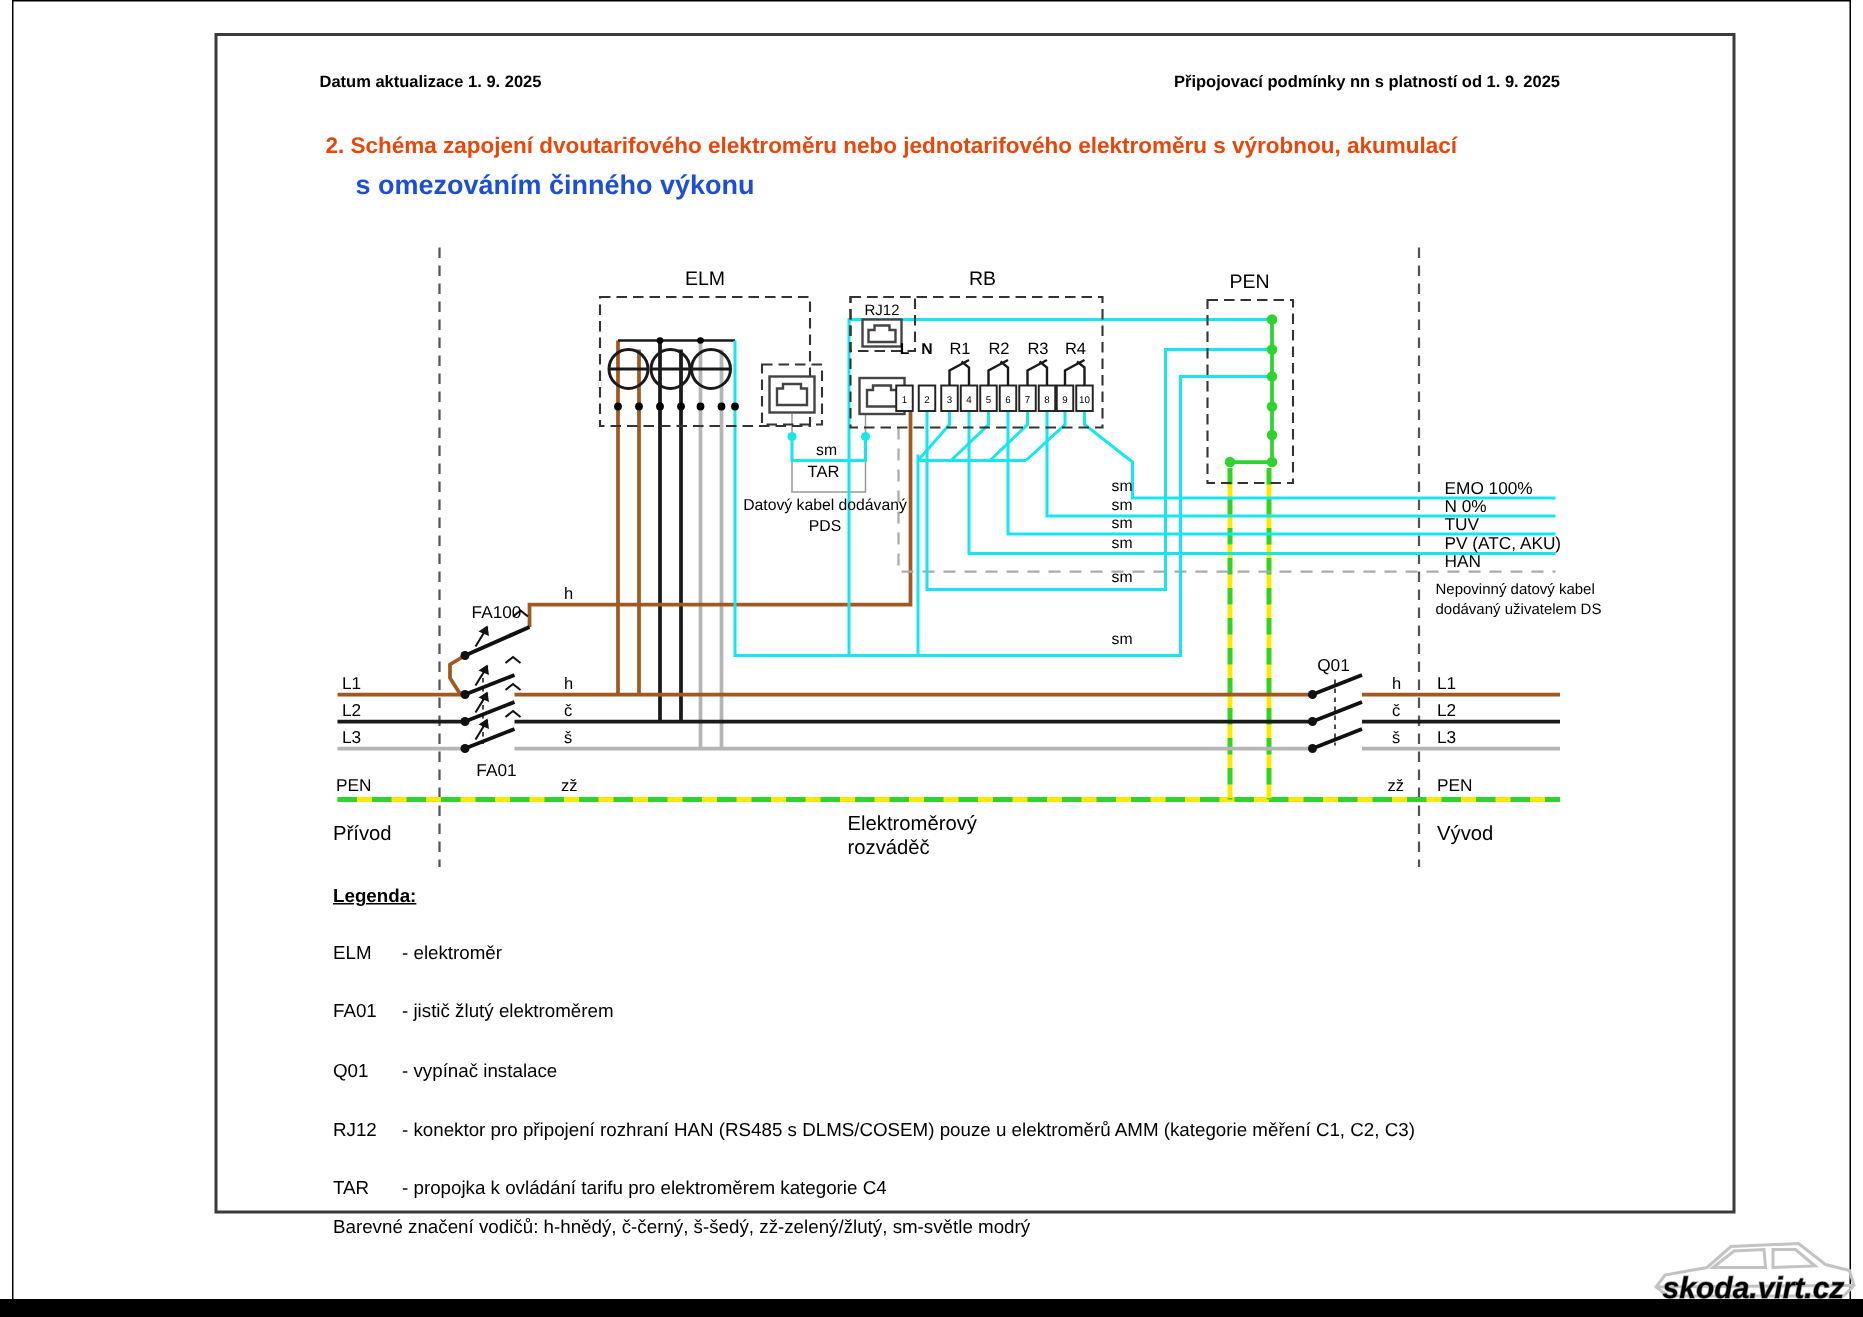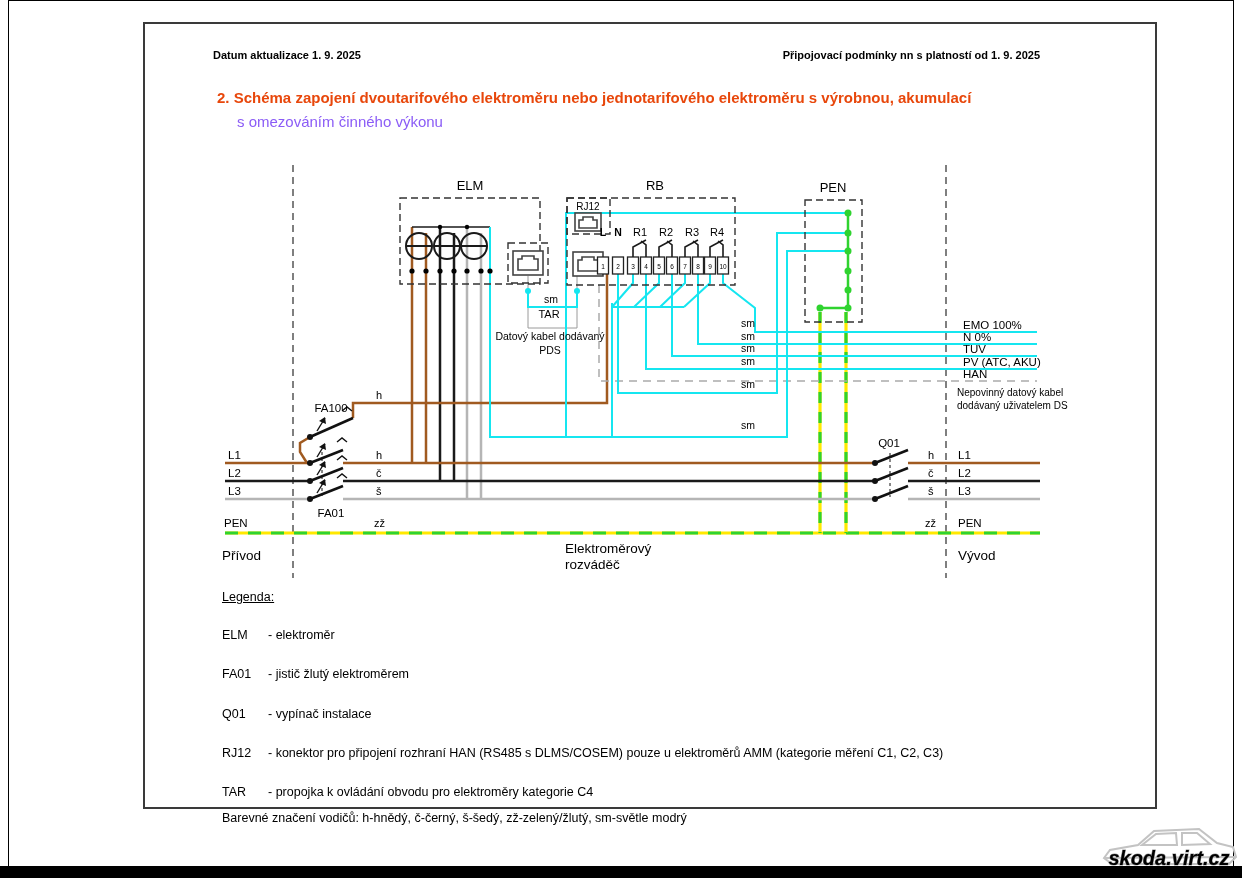--- a/index.html
+++ b/index.html
@@ -3,25 +3,25 @@
 <meta charset="utf-8">
 <style>
   html,body{margin:0;padding:0;background:#fff;width:1242px;height:878px;position:relative;
     font-family:"Liberation Sans", sans-serif;-webkit-font-smoothing:antialiased;}
   .frame{position:absolute;left:8px;top:0;width:1224px;height:866px;border:1px solid #000;background:#fff;}
   .page{position:absolute;left:143px;top:22px;width:1010px;height:783px;border:2px solid #3a3a3a;background:#fff;}
   .hdr{position:absolute;top:49px;font-size:11px;font-weight:bold;color:#000;white-space:nowrap;}
   .hdr-l{left:213px;text-align:center;}
   .hdr-r{right:202px;}
   .title{position:absolute;left:217px;top:89px;font-size:15px;font-weight:bold;color:#e8470b;white-space:nowrap;}
-  .title2{position:absolute;left:237px;top:113px;font-size:15px;font-weight:normal;color:#8b5cf6;white-space:nowrap;}
+  .title2{position:absolute;left:237px;top:113px;font-size:18px;font-weight:bold;color:#1d4ed8;white-space:nowrap;}
   svg{position:absolute;left:0;top:0;}
   svg text{font-family:"Liberation Sans", sans-serif;fill:#000;}
   .legend{position:absolute;left:222px;top:590px;font-size:12.5px;color:#000;white-space:nowrap;}
-  .legend h3{font-size:12.5px;font-weight:normal;text-decoration:underline;margin:0 0 18px 0;}
+  .legend h3{font-size:12.5px;font-weight:bold;text-decoration:underline;margin:0 0 18px 0;}
   .legend .row{line-height:15.3px;margin-top:24px;}
   .legend .term{display:inline-block;width:46px;}
   .legend .note{margin-top:11px;}
   .botbar{position:absolute;left:0;top:866px;width:1242px;height:12px;background:#000;}
   .wm{position:absolute;left:1098px;top:820px;width:142px;height:56px;}
   .wm text{font-style:italic;font-weight:bold;}
 </style>
 </head>
 <body>
 
@@ -295,21 +295,21 @@
   <text x="565" y="569" font-size="13.5">rozváděč</text>
   <text x="958" y="560" font-size="13.5">Vývod</text>
 </svg>
 
 <div class="legend">
   <h3>Legenda:</h3>
   <div class="row"><span class="term">ELM</span><span>- elektroměr</span></div>
   <div class="row"><span class="term">FA01</span><span>- jistič žlutý elektroměrem</span></div>
   <div class="row"><span class="term">Q01</span><span>- vypínač instalace</span></div>
   <div class="row"><span class="term">RJ12</span><span>- konektor pro připojení rozhraní HAN (RS485 s DLMS/COSEM) pouze u elektroměrů AMM (kategorie měření C1, C2, C3)</span></div>
-  <div class="row"><span class="term">TAR</span><span>- propojka k ovládání obvodu pro elektroměry kategorie C4</span></div>
+  <div class="row"><span class="term">TAR</span><span>- propojka k ovládání tarifu pro elektroměrem kategorie C4</span></div>
   <div class="note">Barevné značení vodičů: h-hnědý, č-černý, š-šedý, zž-zelený/žlutý, sm-světle modrý</div>
 </div>
 
 <svg class="wm" viewBox="0 0 142 56">
   <g stroke="#c3c3c3" stroke-width="2" fill="none">
     <path d="M6,38 L12,30 L40,25 L56,11 L101,9 L119,23 L135,27 L138,37 L131,44 L14,44 Z"></path>
     <path d="M44,25 L58,14 L78,13 L79,25 Z M84,25 L84,13 L99,13 L112,24 Z"></path>
     <line x1="6" y1="38" x2="138" y2="37"></line>
   </g>
   <text x="71" y="45" font-size="20" text-anchor="middle" fill="#e6e6e6" stroke="#9a9a9a" stroke-width="0.9" style="paint-order:stroke;">skoda.virt.cz</text>

